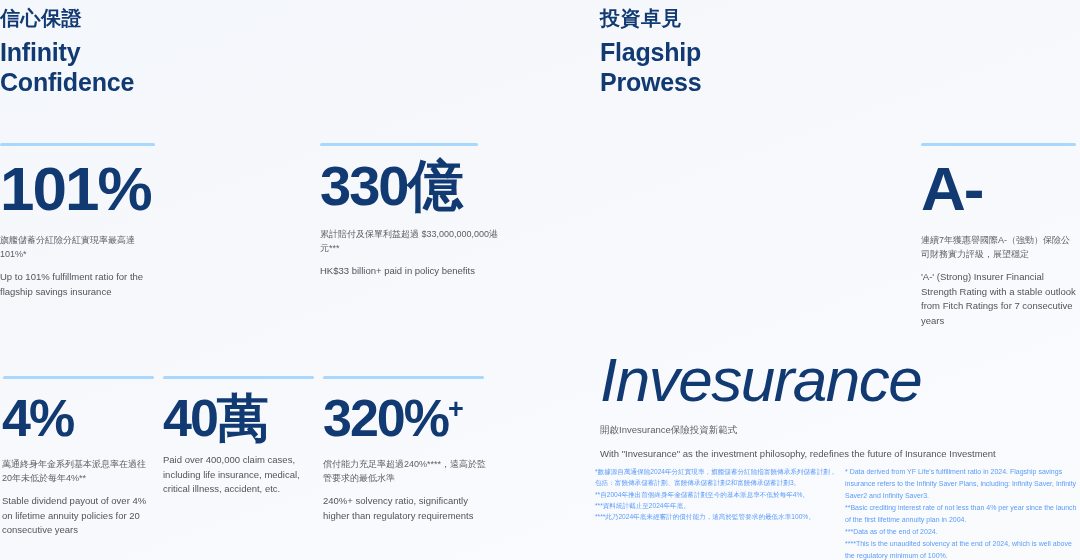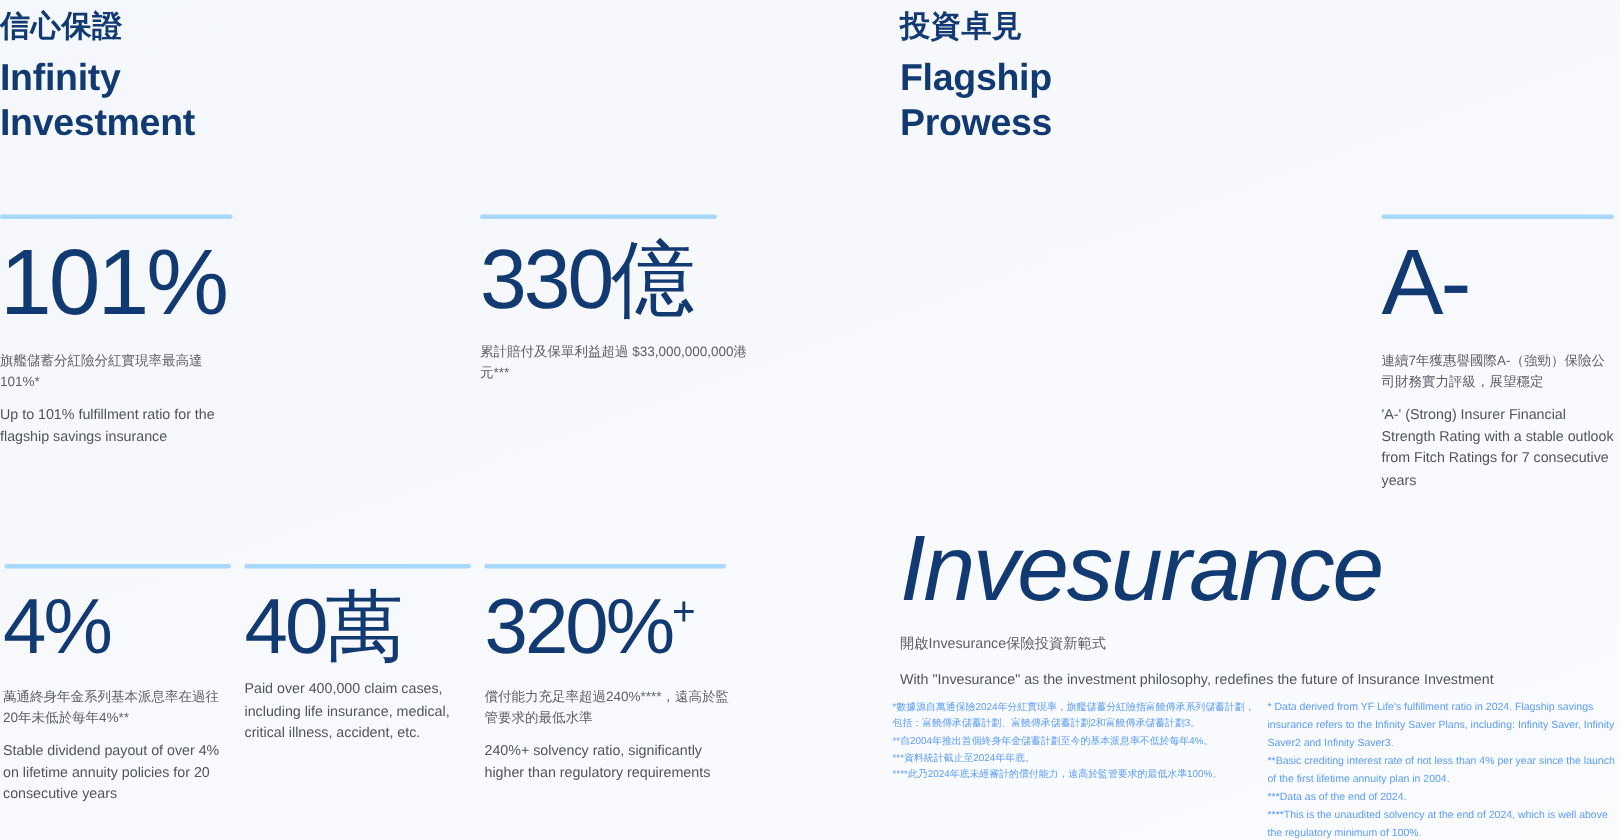--- a/index.html
+++ b/index.html
@@ -51,21 +51,21 @@
     position: absolute;
     height: 3px;
     background: #a8d8fb;
     border-radius: 2px;
   }
 
   
   .stat { position: absolute; }
 
   .stat-figure {
-    font-weight: 400;
+    font-weight: 700;
     color: #123a72;
     line-height: 1;
     letter-spacing: -2px;
     white-space: nowrap;
   }
 
   .stat-figure .sup {
     font-size: 0.52em;
     vertical-align: super;
     letter-spacing: 0;
@@ -132,21 +132,21 @@
 </style>
 </head>
 <body>
 
 <div class="canvas">
 
   <div class="section-header" id="header-left">
     <div class="hdr-zh">信心保證</div>
     <div class="hdr-en">
       <div>Infinity</div>
-      <div>Investment</div>
+      <div>Confidence</div>
     </div>
   </div>
 
   <div class="section-header" id="header-right">
     <div class="hdr-zh">投資卓見</div>
     <div class="hdr-en">
       <div>Flagship</div>
       <div>Prowess</div>
     </div>
   </div>
@@ -157,20 +157,21 @@
 
   <div class="stat" id="stat-101" style="left:0px; top:158px; width:160px;">
     <div class="stat-figure fig-xl">101%</div>
     <div class="stat-zh">旗艦儲蓄分紅險分紅實現率最高達101%*</div>
     <div class="stat-en">Up to 101% fulfillment ratio for the flagship savings insurance</div>
   </div>
 
   <div class="stat" id="stat-330" style="left:320px; top:158px; width:180px;">
     <div class="stat-figure fig-lg">330億</div>
     <div class="stat-zh">累計賠付及保單利益超過 $33,000,000,000港元***</div>
+    <div class="stat-en">HK$33 billion+ paid in policy benefits</div>
   </div>
 
   <div class="stat" id="stat-rating" style="left:921px; top:158px; width:155px;">
     <div class="stat-figure fig-xl">A-</div>
     <div class="stat-zh">連續7年獲惠譽國際A-（強勁）保險公司財務實力評級，展望穩定</div>
     <div class="stat-en">'A-' (Strong) Insurer Financial Strength Rating with a stable outlook from Fitch Ratings for 7 consecutive years</div>
   </div>
 
   <div class="divider" style="left:3px;   top:376px; width:151px;"></div>
   <div class="divider" style="left:163px; top:376px; width:151px;"></div>

